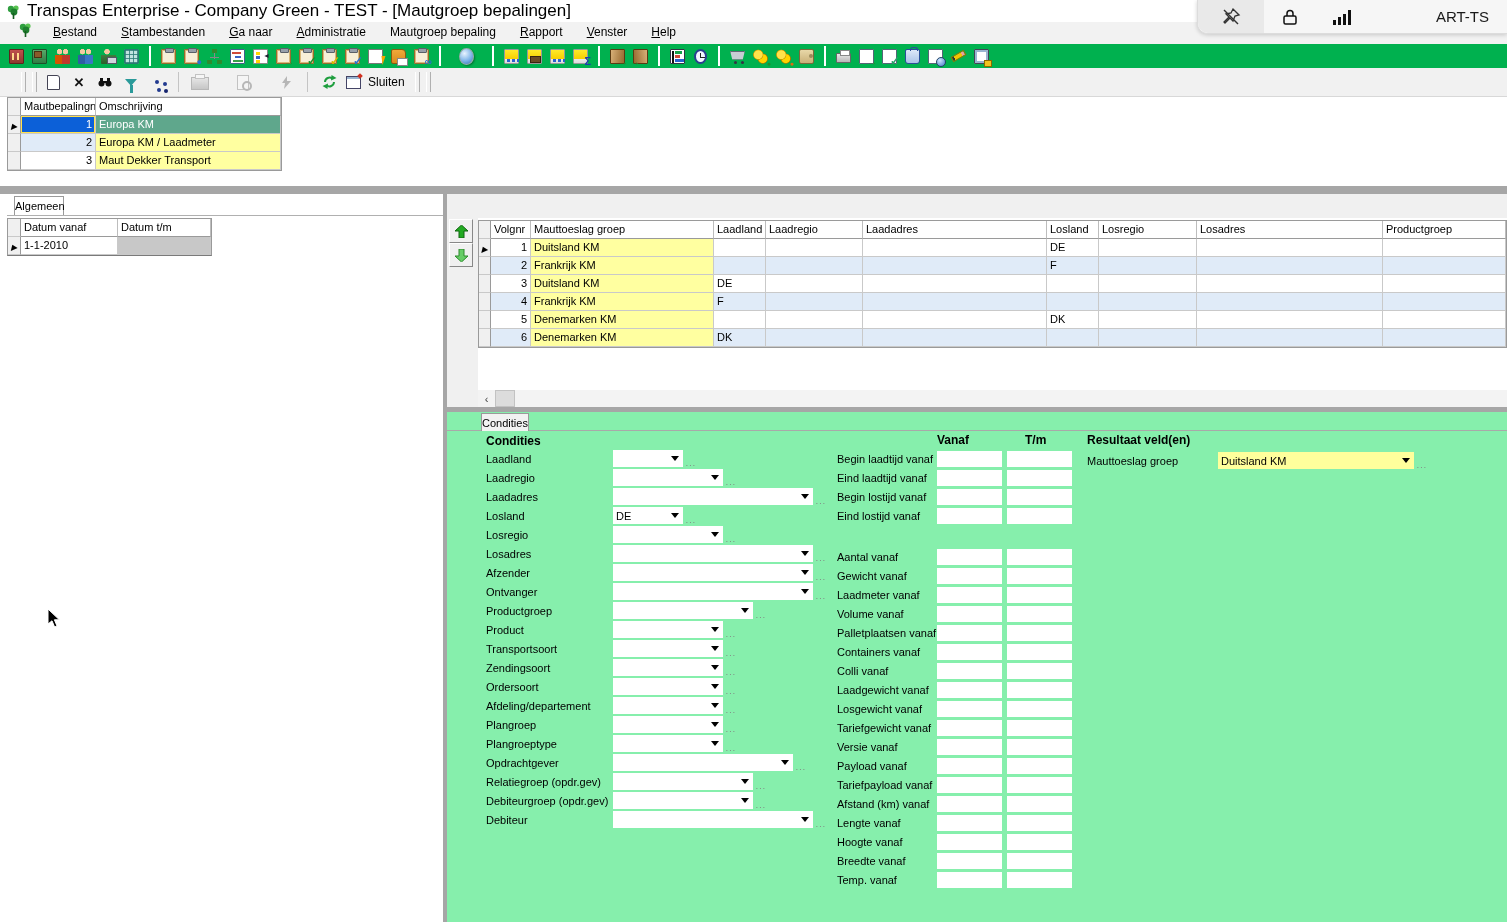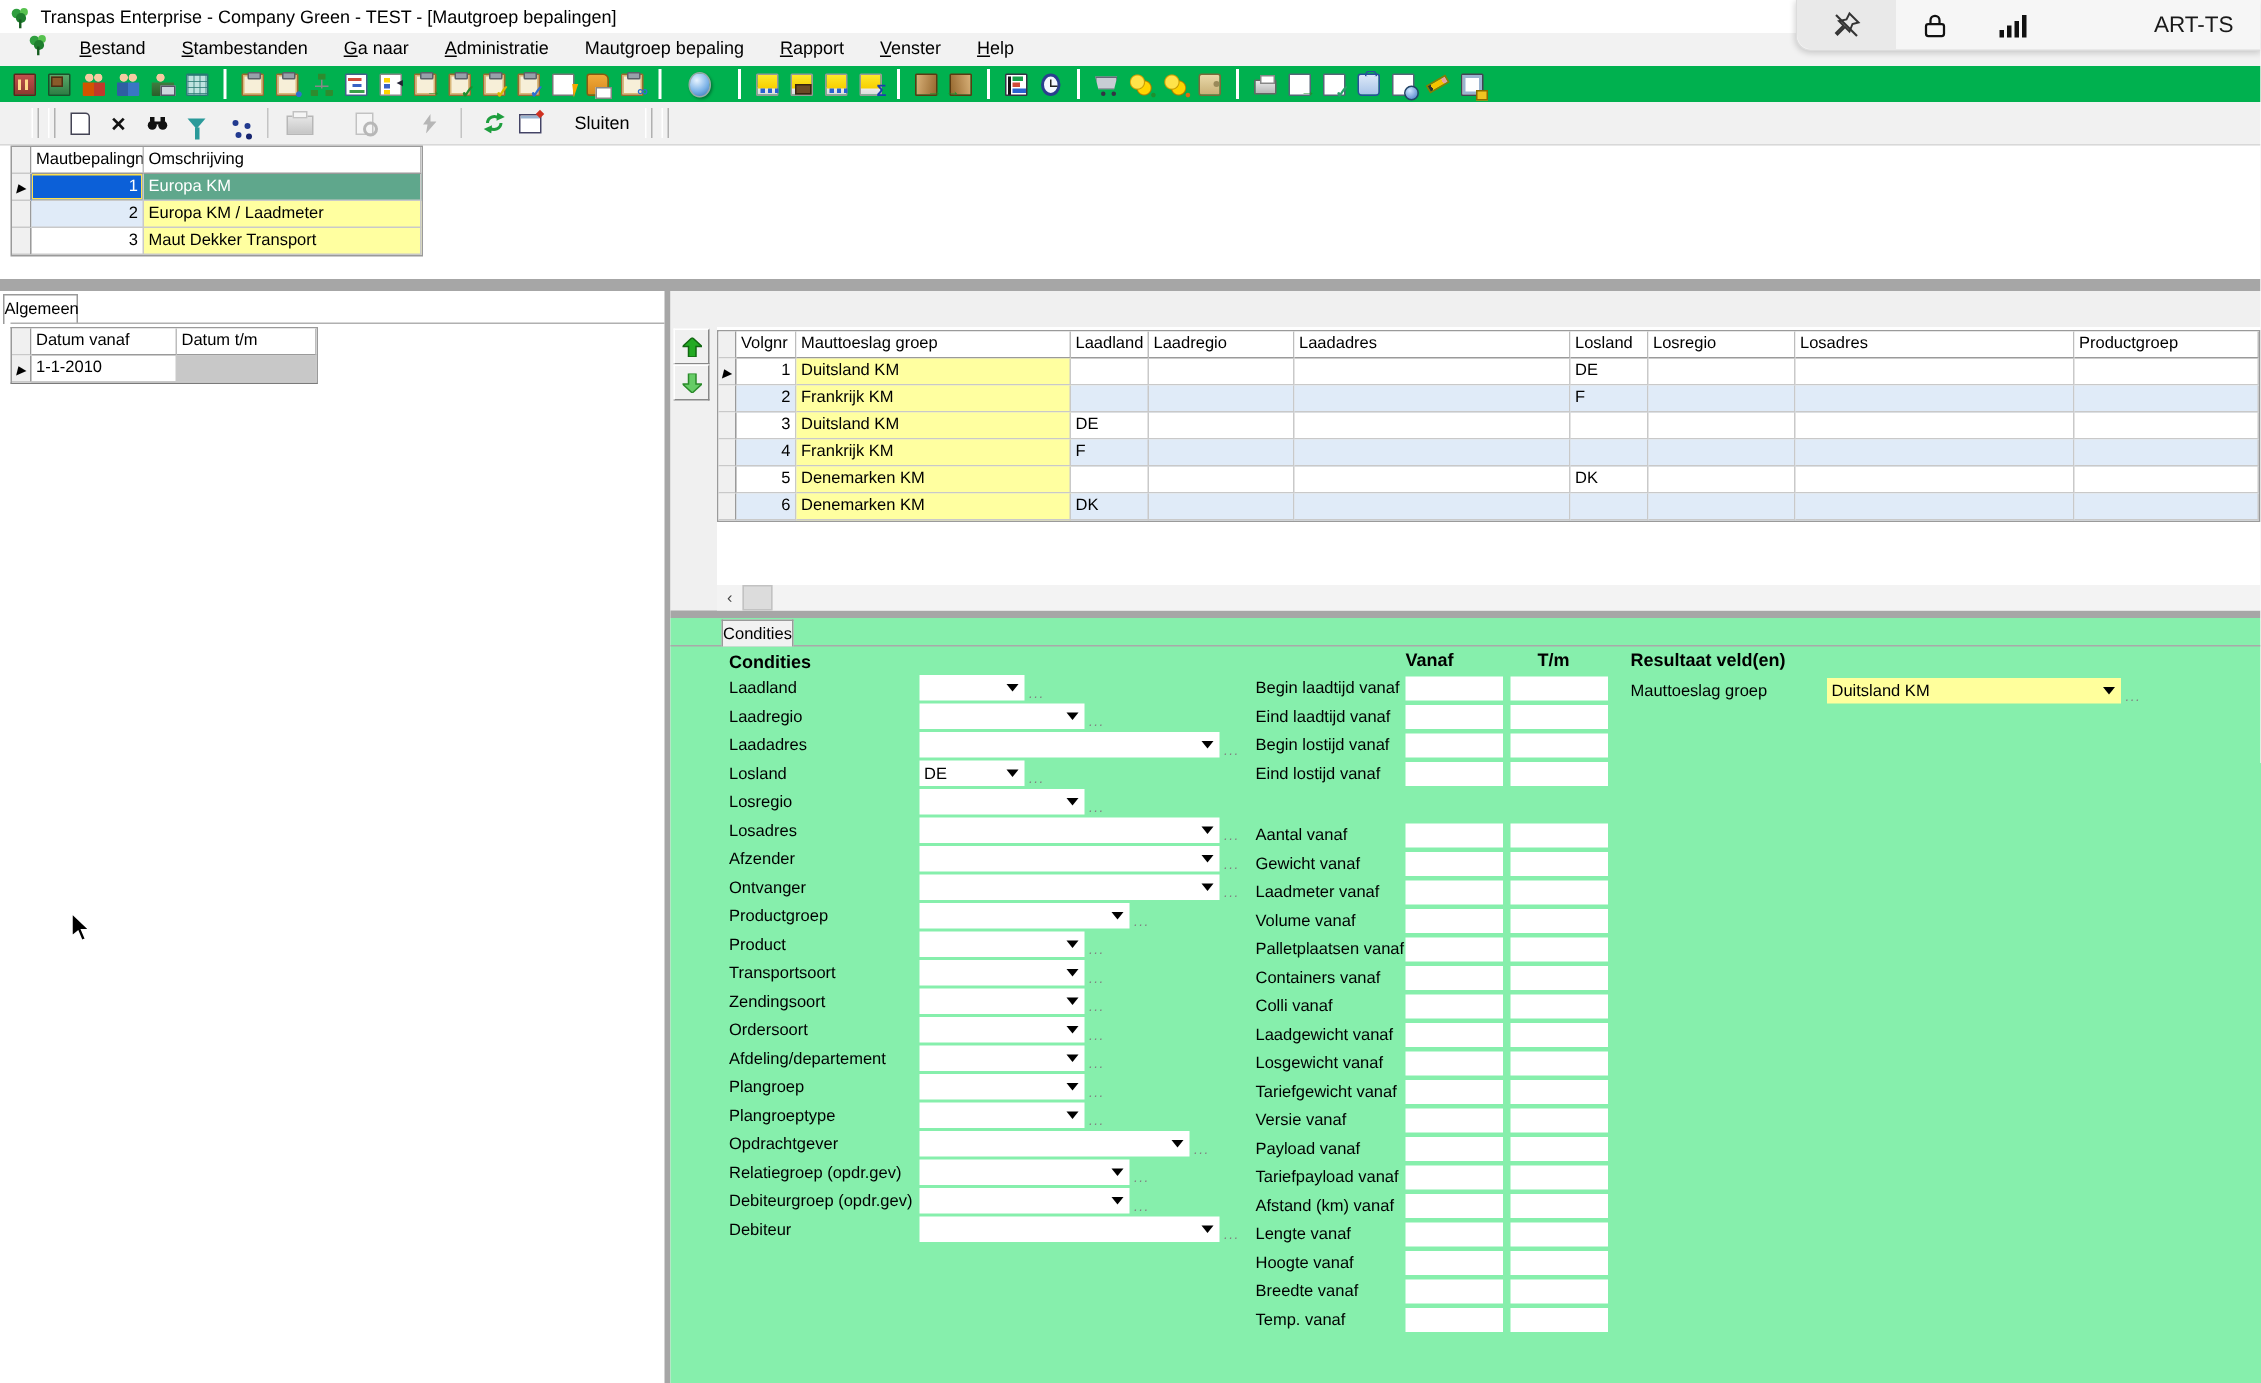--- a/index.html
+++ b/index.html
@@ -2,21 +2,21 @@
 <html><head>
 <meta charset="utf-8">
 <style>
   html,body{margin:0;padding:0}
   body{width:1507px;height:922px;position:relative;background:#fff;overflow:hidden;
        font-family:"Liberation Sans",sans-serif;font-size:11px;color:#000}
 
   
   .titlebar{position:absolute;left:0;top:0;right:0;height:22px;background:#fff;
             display:flex;align-items:center;gap:6px;padding-left:6px}
-  .title-text{font-size:12px}
+  .title-text{font-size:17px}
 
   
   .overlay{position:absolute;right:0;top:0;width:309px;height:33px;background:#f6f6f6;
            border:1px solid #dcdcdc;border-top:none;border-right:none;border-radius:0 0 0 10px;
            display:flex;align-items:center;z-index:60;box-shadow:0 1px 4px rgba(0,0,0,.18)}
   .ov-pin{width:66px;height:33px;background:#e9e9e9;border-radius:0 0 0 10px;
           display:flex;align-items:center;justify-content:center}
   .ov-item{width:52px;display:flex;align-items:center;justify-content:center}
   .ov-bars{display:flex;align-items:flex-end;gap:2px;height:16px}
   .ov-bars i{display:block;width:3px;background:#111}
@@ -159,21 +159,21 @@
      border-right:6px solid transparent;border-top:7px solid #2a9a9a;position:relative}
   .s-filter i::after{content:"";position:absolute;left:-1.5px;top:-1px;width:3px;height:8px;background:#2a9a9a}
   .s-dots i{display:block;width:4px;height:4px;border-radius:50%;background:#223a8f;
      box-shadow:8px 2px 0 #223a8f,2px 8px 0 #223a8f,9px 9px 0 #16246e}
   .pr{position:relative;width:16px;height:11px;background:linear-gradient(#e0e0e0,#b0b0b0);
       border:1px solid #999;margin-top:3px}
   .pr::before{content:"";position:absolute;top:-4px;left:3px;width:8px;height:3px;background:#f8f8f8;border:1px solid #aaa}
   .pv{width:10px;height:13px;background:#f8f8f8;border:1px solid #aaa;position:relative}
   .pv::after{content:"";position:absolute;right:-4px;bottom:-2px;width:6px;height:6px;
      border:2px solid #999;border-radius:50%}
-  .s-close-group{display:flex;align-items:center;gap:20px;margin-left:4px}
+  .s-close-group{display:flex;align-items:center;gap:5px;margin-left:4px}
   .s-exit i{display:block;width:13px;height:11px;background:#fff;border:1px solid #446;
      box-shadow:inset 0 2px 0 #9ab4d0;position:relative}
   .s-exit i::after{content:"";position:absolute;right:-2px;top:-3px;width:4px;height:4px;background:#d03020;transform:rotate(45deg)}
   .sluiten-label{font-size:12px;margin-left:2px}
 
   
   .hsplit1{position:absolute;left:0;top:186px;width:1507px;height:8px;background:#a6a6a6}
   .vsplit{position:absolute;left:443px;top:194px;width:4px;bottom:0;background:#a6a6a6}
   .rightpane{position:absolute;left:447px;top:194px;right:0;bottom:0;background:#f0f0f0}
   .grid-white{position:absolute;left:31px;top:24px;right:0;height:196px;background:#fff}
@@ -198,21 +198,21 @@
   .cell-disabled{background:#c8c8c8}
 
   .mgrid{position:absolute;left:7px;top:97px;grid-template-columns:13px 75px 185px;grid-auto-rows:18px}
   .agrid{position:absolute;left:7px;top:218px;grid-template-columns:13px 97px 93px;grid-auto-rows:18px;border-bottom-color:#7a7a7a}
   .dgrid{position:absolute;left:478px;top:220px;
          grid-template-columns:12px 40px 183px 52px 97px 184px 52px 98px 186px 123px;grid-auto-rows:18px}
 
   
   .tab{position:absolute;background:#fff;border:1px solid #9a9a9a;border-bottom:none;
        font-size:11px;text-align:center;padding-top:3px;box-sizing:border-box}
-  .alg-tab{left:2px;top:196px;width:50px;height:20px}
+  .alg-tab{left:14px;top:196px;width:50px;height:20px}
   .alg-line{position:absolute;left:7px;top:215px;width:436px;height:1px;background:#b0b0b0}
 
   
   .udbtn{position:absolute;left:449px;width:22px;height:22px;background:#f0f0f0;
          border:1px solid #888;border-top-color:#fff;border-left-color:#fff;
          display:flex;align-items:center;justify-content:center}
 
   
   .hscroll{position:absolute;left:478px;top:390px;right:0;height:17px;background:#f3f3f3;display:flex;align-items:center}
   .hs-btn{width:17px;height:17px;display:flex;align-items:center;justify-content:center;color:#444;font-size:11px}

